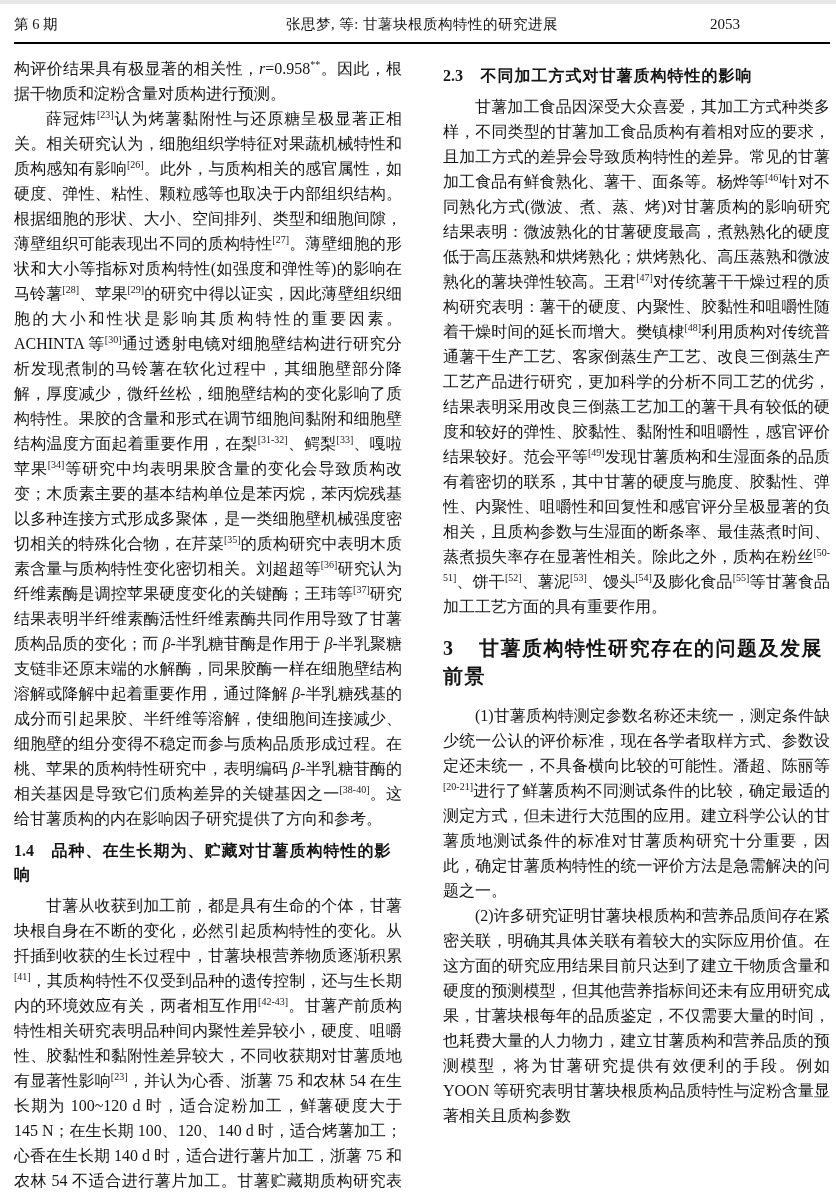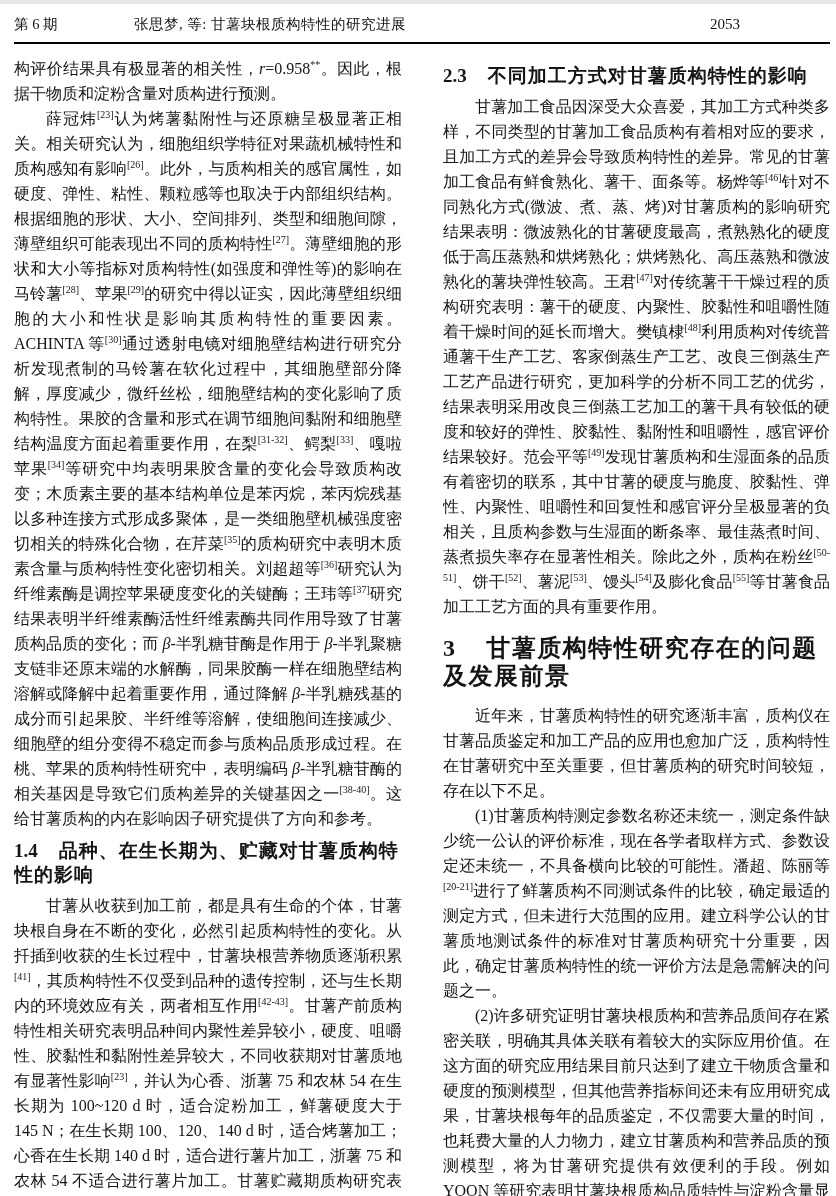--- a/index.html
+++ b/index.html
@@ -11,21 +11,21 @@
     color:#151515;
     font-family:"Liberation Serif","DejaVu Serif",serif;
     overflow:hidden;
   }
   .running-head{
     position:absolute;top:11px;left:14px;right:6px;
     display:flex;align-items:baseline;
     font-size:14.5px;
   }
   .rh-left{width:120px;text-align:left;}
-  .rh-center{flex:1;letter-spacing:.5px;}
+  .rh-center{flex:1;text-align:center;letter-spacing:.5px;}
   .rh-right{width:120px;text-align:left;font-size:15px;}
   .rule{
     position:absolute;top:38px;left:14px;right:6px;
     border-top:2px solid #000;height:0;
   }
   .body{
     position:absolute;top:52px;left:14px;right:6px;bottom:0;
     display:flex;gap:41px;overflow:hidden;justify-content:flex-end;
   }
   .col{overflow:hidden;}
@@ -43,28 +43,28 @@
   .heading{
     font-family:"Liberation Sans","DejaVu Sans",sans-serif;
     font-weight:bold;
     text-align:left;
   }
   .heading .hnum{
     font-family:"Liberation Serif","DejaVu Serif",serif;
     font-weight:bold;
   }
   .heading.h2{
-    font-size:19px;
+    font-size:16px;
     line-height:24px;
     margin:8px 0 6px 0;
     letter-spacing:1px;
   }
   .heading.h2 .hnum{margin-right:1.1em;letter-spacing:0;}
   .heading.h1{
-    font-size:24px;
+    font-size:20px;
     line-height:28px;
     margin:15px 0 13px 0;
     letter-spacing:1.5px;
   }
   .heading.h1 .hnum{margin-right:1.3em;letter-spacing:0;}
   i{font-style:italic;}
 </style>
 </head>
 <body>
 
@@ -79,18 +79,17 @@
     <div class="col col-left">
         <p class="para">构评价结果具有极显著的相关性，<i>r</i>=0.958<sup class="ref">**</sup>。因此，根据干物质和淀粉含量对质构进行预测。</p>
         <p class="para indent">薛冠炜<sup class="ref">[23]</sup>认为烤薯黏附性与还原糖呈极显著正相关。相关研究认为，细胞组织学特征对果蔬机械特性和质构感知有影响<sup class="ref">[26]</sup>。此外，与质构相关的感官属性，如硬度、弹性、粘性、颗粒感等也取决于内部组织结构。根据细胞的形状、大小、空间排列、类型和细胞间隙，薄壁组织可能表现出不同的质构特性<sup class="ref">[27]</sup>。薄壁细胞的形状和大小等指标对质构特性(如强度和弹性等)的影响在马铃薯<sup class="ref">[28]</sup>、苹果<sup class="ref">[29]</sup>的研究中得以证实，因此薄壁组织细胞的大小和性状是影响其质构特性的重要因素。ACHINTA 等<sup class="ref">[30]</sup>通过透射电镜对细胞壁结构进行研究分析发现煮制的马铃薯在软化过程中，其细胞壁部分降解，厚度减少，微纤丝松，细胞壁结构的变化影响了质构特性。果胶的含量和形式在调节细胞间黏附和细胞壁结构温度方面起着重要作用，在梨<sup class="ref">[31-32]</sup>、鳄梨<sup class="ref">[33]</sup>、嘎啦苹果<sup class="ref">[34]</sup>等研究中均表明果胶含量的变化会导致质构改变；木质素主要的基本结构单位是苯丙烷，苯丙烷残基以多种连接方式形成多聚体，是一类细胞壁机械强度密切相关的特殊化合物，在芹菜<sup class="ref">[35]</sup>的质构研究中表明木质素含量与质构特性变化密切相关。刘超超等<sup class="ref">[36]</sup>研究认为纤维素酶是调控苹果硬度变化的关键酶；王玮等<sup class="ref">[37]</sup>研究结果表明半纤维素酶活性纤维素酶共同作用导致了甘薯质构品质的变化；而 <i>β</i>-半乳糖苷酶是作用于 <i>β</i>-半乳聚糖支链非还原末端的水解酶，同果胶酶一样在细胞壁结构溶解或降解中起着重要作用，通过降解 <i>β</i>-半乳糖残基的成分而引起果胶、半纤维等溶解，使细胞间连接减少、细胞壁的组分变得不稳定而参与质构品质形成过程。在桃、苹果的质构特性研究中，表明编码 <i>β</i>-半乳糖苷酶的相关基因是导致它们质构差异的关键基因之一<sup class="ref">[38-40]</sup>。这给甘薯质构的内在影响因子研究提供了方向和参考。</p>
         <div class="heading h2"><span class="hnum">1.4</span><span class="htitle">品种、在生长期为、贮藏对甘薯质构特性的影响</span></div>
         <p class="para indent">甘薯从收获到加工前，都是具有生命的个体，甘薯块根自身在不断的变化，必然引起质构特性的变化。从扦插到收获的生长过程中，甘薯块根营养物质逐渐积累<sup class="ref">[41]</sup>，其质构特性不仅受到品种的遗传控制，还与生长期内的环境效应有关，两者相互作用<sup class="ref">[42-43]</sup>。甘薯产前质构特性相关研究表明品种间内聚性差异较小，硬度、咀嚼性、胶黏性和黏附性差异较大，不同收获期对甘薯质地有显著性影响<sup class="ref">[23]</sup>，并认为心香、浙薯 75 和农林 54 在生长期为 100~120 d 时，适合淀粉加工，鲜薯硬度大于 145 N；在生长期 100、120、140 d 时，适合烤薯加工；心香在生长期 140 d 时，适合进行薯片加工，浙薯 75 和农林 54 不适合进行薯片加工。甘薯贮藏期质构研究表明：薯块的硬度和黏附性、咀嚼性在贮藏期呈下降趋势，且在储藏的后期薯块质构特性变化较快，薯块的黏附性和咀嚼性随着薯块的增大而增加。甘</p>
       </div>
     <div class="col col-right">
         <div class="heading h2"><span class="hnum">2.3</span><span class="htitle">不同加工方式对甘薯质构特性的影响</span></div>
         <p class="para indent">甘薯加工食品因深受大众喜爱，其加工方式种类多样，不同类型的甘薯加工食品质构有着相对应的要求，且加工方式的差异会导致质构特性的差异。常见的甘薯加工食品有鲜食熟化、薯干、面条等。杨烨等<sup class="ref">[46]</sup>针对不同熟化方式(微波、煮、蒸、烤)对甘薯质构的影响研究结果表明：微波熟化的甘薯硬度最高，煮熟熟化的硬度低于高压蒸熟和烘烤熟化；烘烤熟化、高压蒸熟和微波熟化的薯块弹性较高。王君<sup class="ref">[47]</sup>对传统薯干干燥过程的质构研究表明：薯干的硬度、内聚性、胶黏性和咀嚼性随着干燥时间的延长而增大。樊镇棣<sup class="ref">[48]</sup>利用质构对传统普通薯干生产工艺、客家倒蒸生产工艺、改良三倒蒸生产工艺产品进行研究，更加科学的分析不同工艺的优劣，结果表明采用改良三倒蒸工艺加工的薯干具有较低的硬度和较好的弹性、胶黏性、黏附性和咀嚼性，感官评价结果较好。范会平等<sup class="ref">[49]</sup>发现甘薯质构和生湿面条的品质有着密切的联系，其中甘薯的硬度与脆度、胶黏性、弹性、内聚性、咀嚼性和回复性和感官评分呈极显著的负相关，且质构参数与生湿面的断条率、最佳蒸煮时间、蒸煮损失率存在显著性相关。除此之外，质构在粉丝<sup class="ref">[50-51]</sup>、饼干<sup class="ref">[52]</sup>、薯泥<sup class="ref">[53]</sup>、馒头<sup class="ref">[54]</sup>及膨化食品<sup class="ref">[55]</sup>等甘薯食品加工工艺方面的具有重要作用。</p>
         <div class="heading h1"><span class="hnum">3</span><span class="htitle">甘薯质构特性研究存在的问题及发展前景</span></div>
-        <p class="para indent">近年来，甘薯质构特性的研究逐渐丰富，质构仪在甘薯品质鉴定和加工产品的应用也愈加广泛，质构特性在甘薯研究中至关重要，但甘薯质构的研究时间较短，存在以下不足。</p>
         <p class="para indent">(1)甘薯质构特测定参数名称还未统一，测定条件缺少统一公认的评价标准，现在各学者取样方式、参数设定还未统一，不具备横向比较的可能性。潘超、陈丽等<sup class="ref">[20-21]</sup>进行了鲜薯质构不同测试条件的比较，确定最适的测定方式，但未进行大范围的应用。建立科学公认的甘薯质地测试条件的标准对甘薯质构研究十分重要，因此，确定甘薯质构特性的统一评价方法是急需解决的问题之一。</p>
         <p class="para indent">(2)许多研究证明甘薯块根质构和营养品质间存在紧密关联，明确其具体关联有着较大的实际应用价值。在这方面的研究应用结果目前只达到了建立干物质含量和硬度的预测模型，但其他营养指标间还未有应用研究成果，甘薯块根每年的品质鉴定，不仅需要大量的时间，也耗费大量的人力物力，建立甘薯质构和营养品质的预测模型，将为甘薯研究提供有效便利的手段。例如 YOON 等研究表明甘薯块根质构品质特性与淀粉含量显著相关且质构参数</p>
       </div>
   </div>
 </div>
 
 </body></html>

